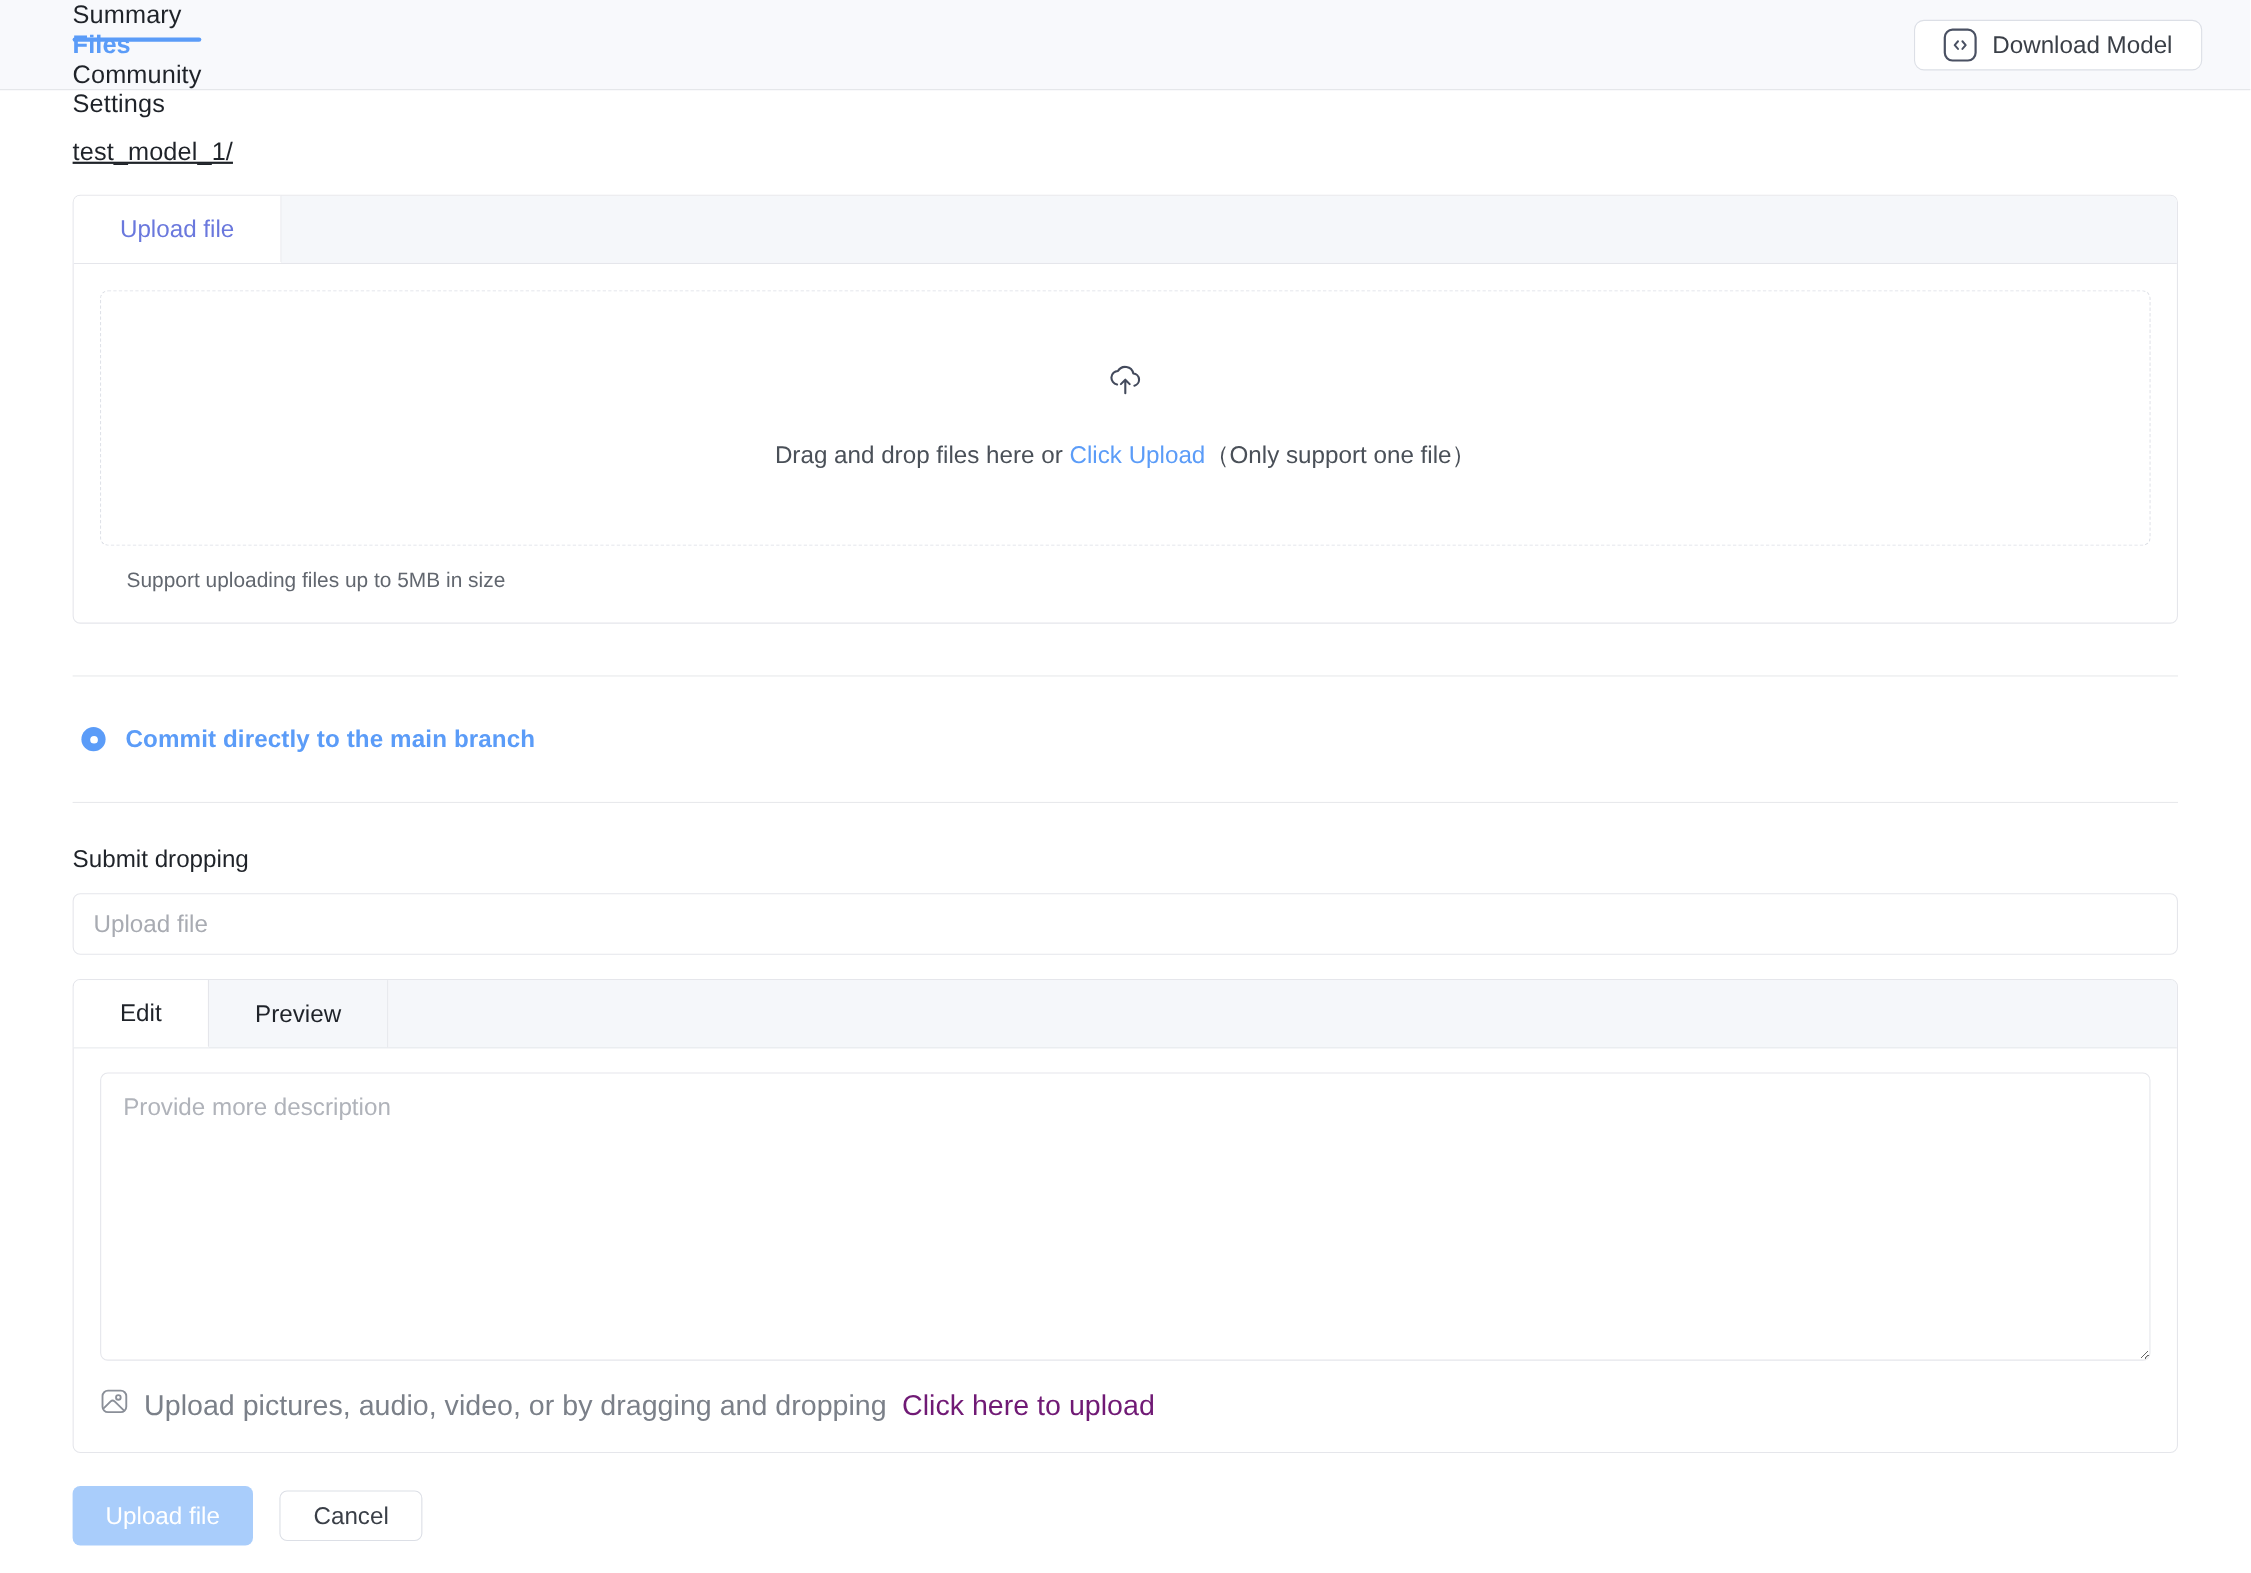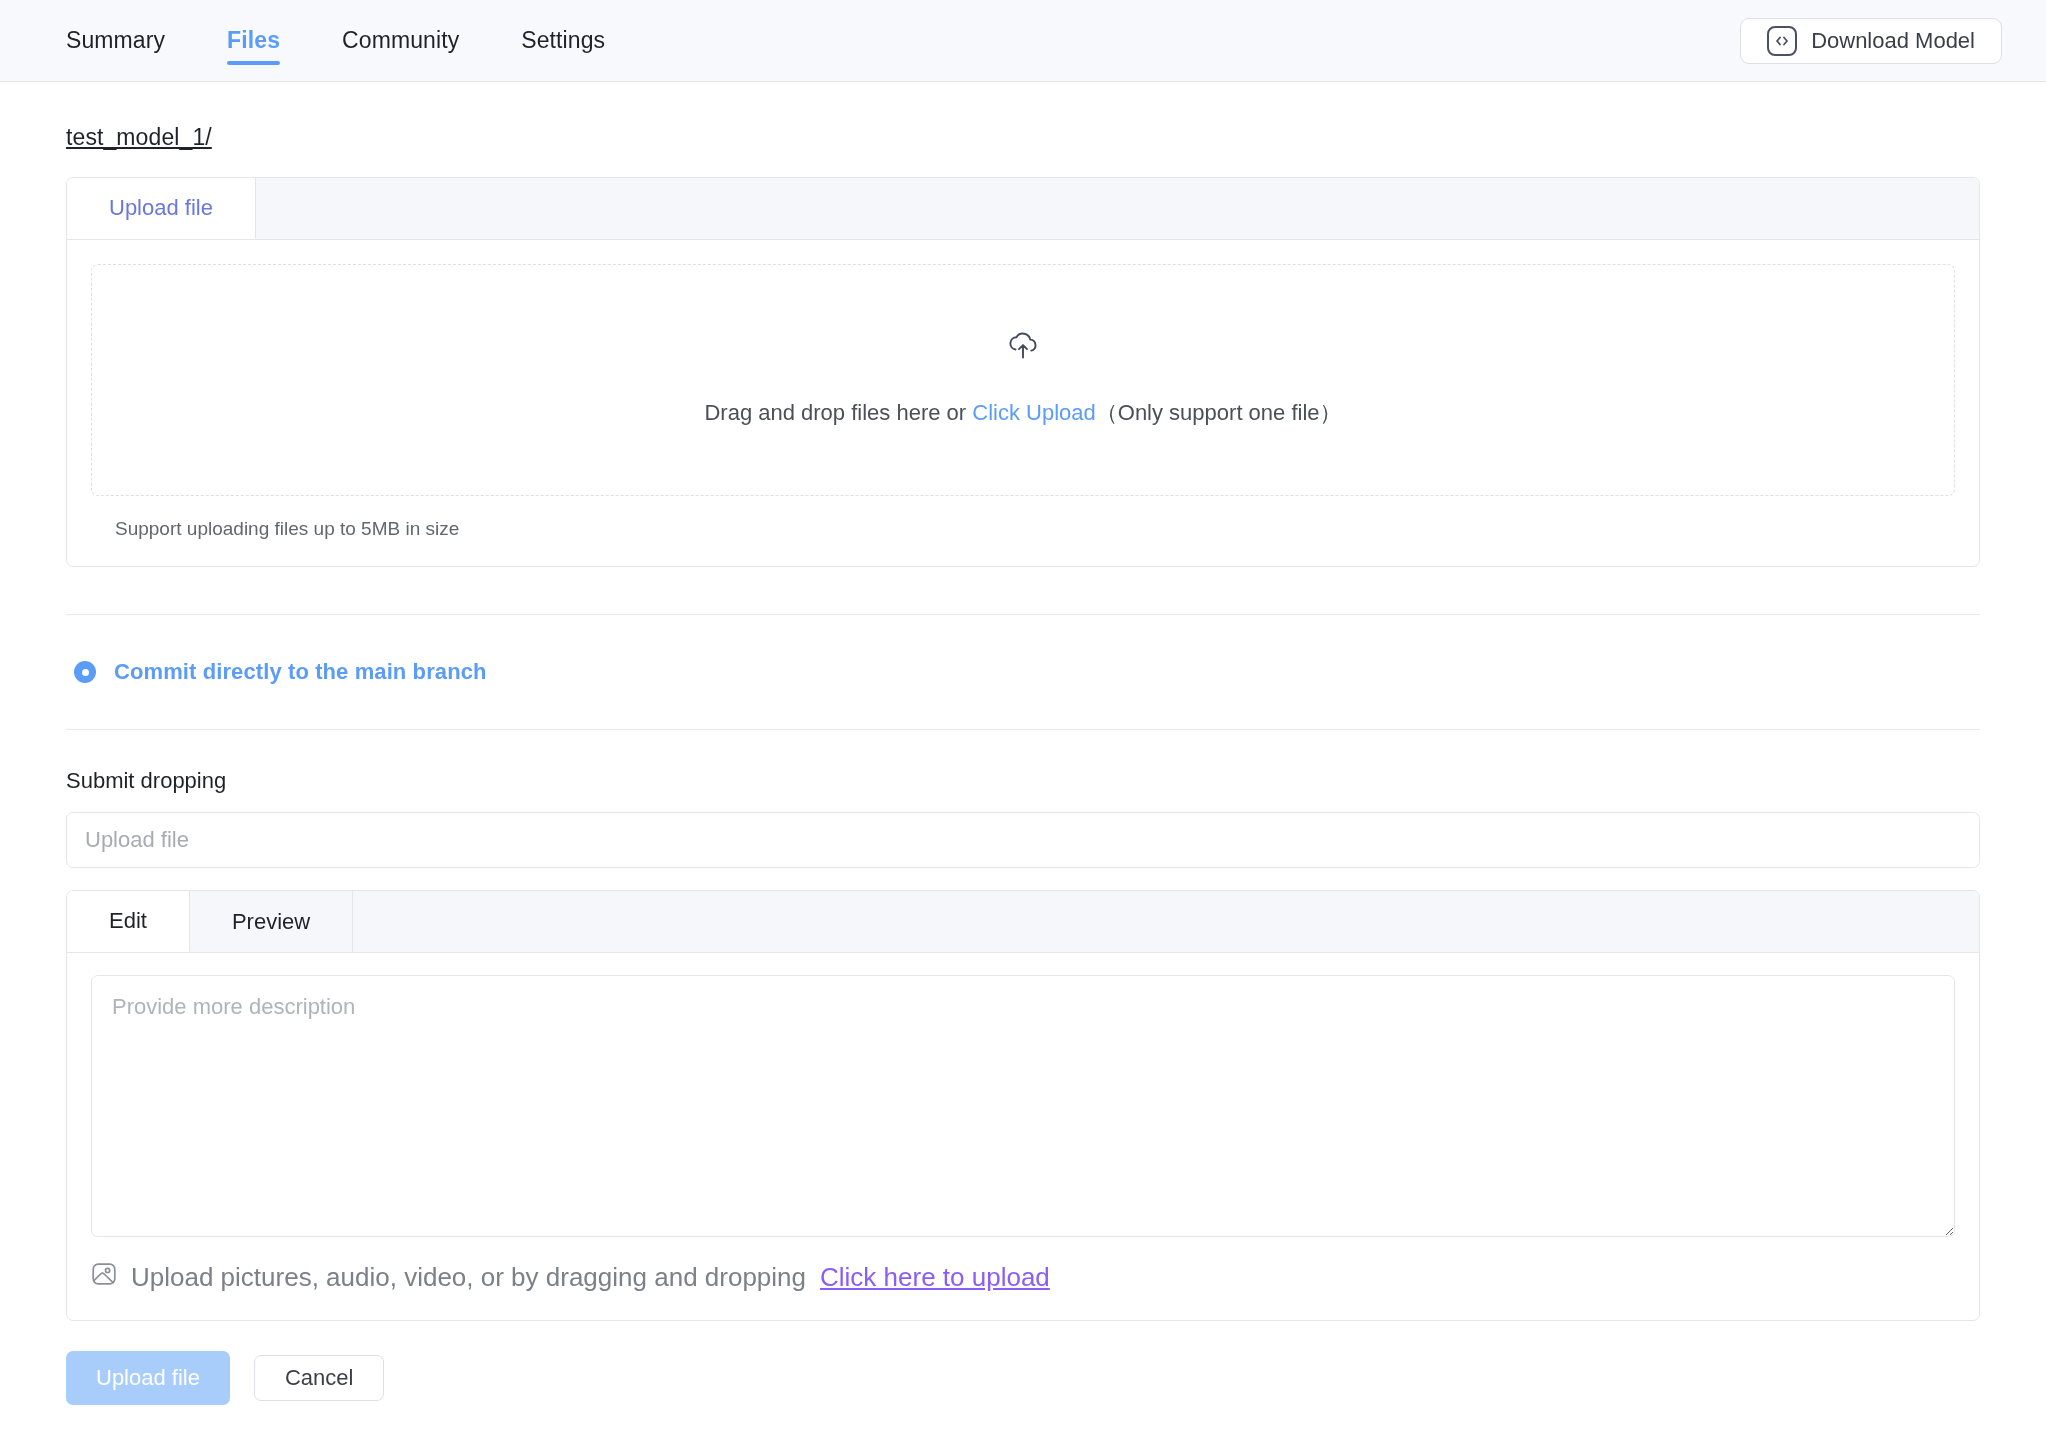--- a/index.html
+++ b/index.html
@@ -23,20 +23,21 @@
     display: flex;
     align-items: center;
     padding: 0 44px 0 66px;
     position: relative;
   }
   .nav-tabs {
     display: flex;
     align-items: stretch;
     height: 100%;
     gap: 0;
+    flex-direction: column;
   }
   .nav-tab {
     display: flex;
     align-items: center;
     position: relative;
     padding: 0 0 0 0;
     margin-right: 62px;
     font-size: 23px;
     color: #1f2329;
     cursor: pointer;
@@ -225,22 +226,21 @@
   .editor-textarea::placeholder { color: #b0b3ba; }
   .editor-foot {
     display: flex;
     align-items: center;
     gap: 14px;
     padding: 24px 24px 26px 24px;
     font-size: 26px;
     color: #7b8089;
   }
   .editor-foot .up-link {
-    color: #8b5cf6;
-    text-decoration: underline;
+    color: #701a75;
     cursor: pointer;
   }
 
   .actions {
     display: flex;
     align-items: center;
     gap: 24px;
     padding: 30px 0 40px 0;
   }
   .btn-primary {

